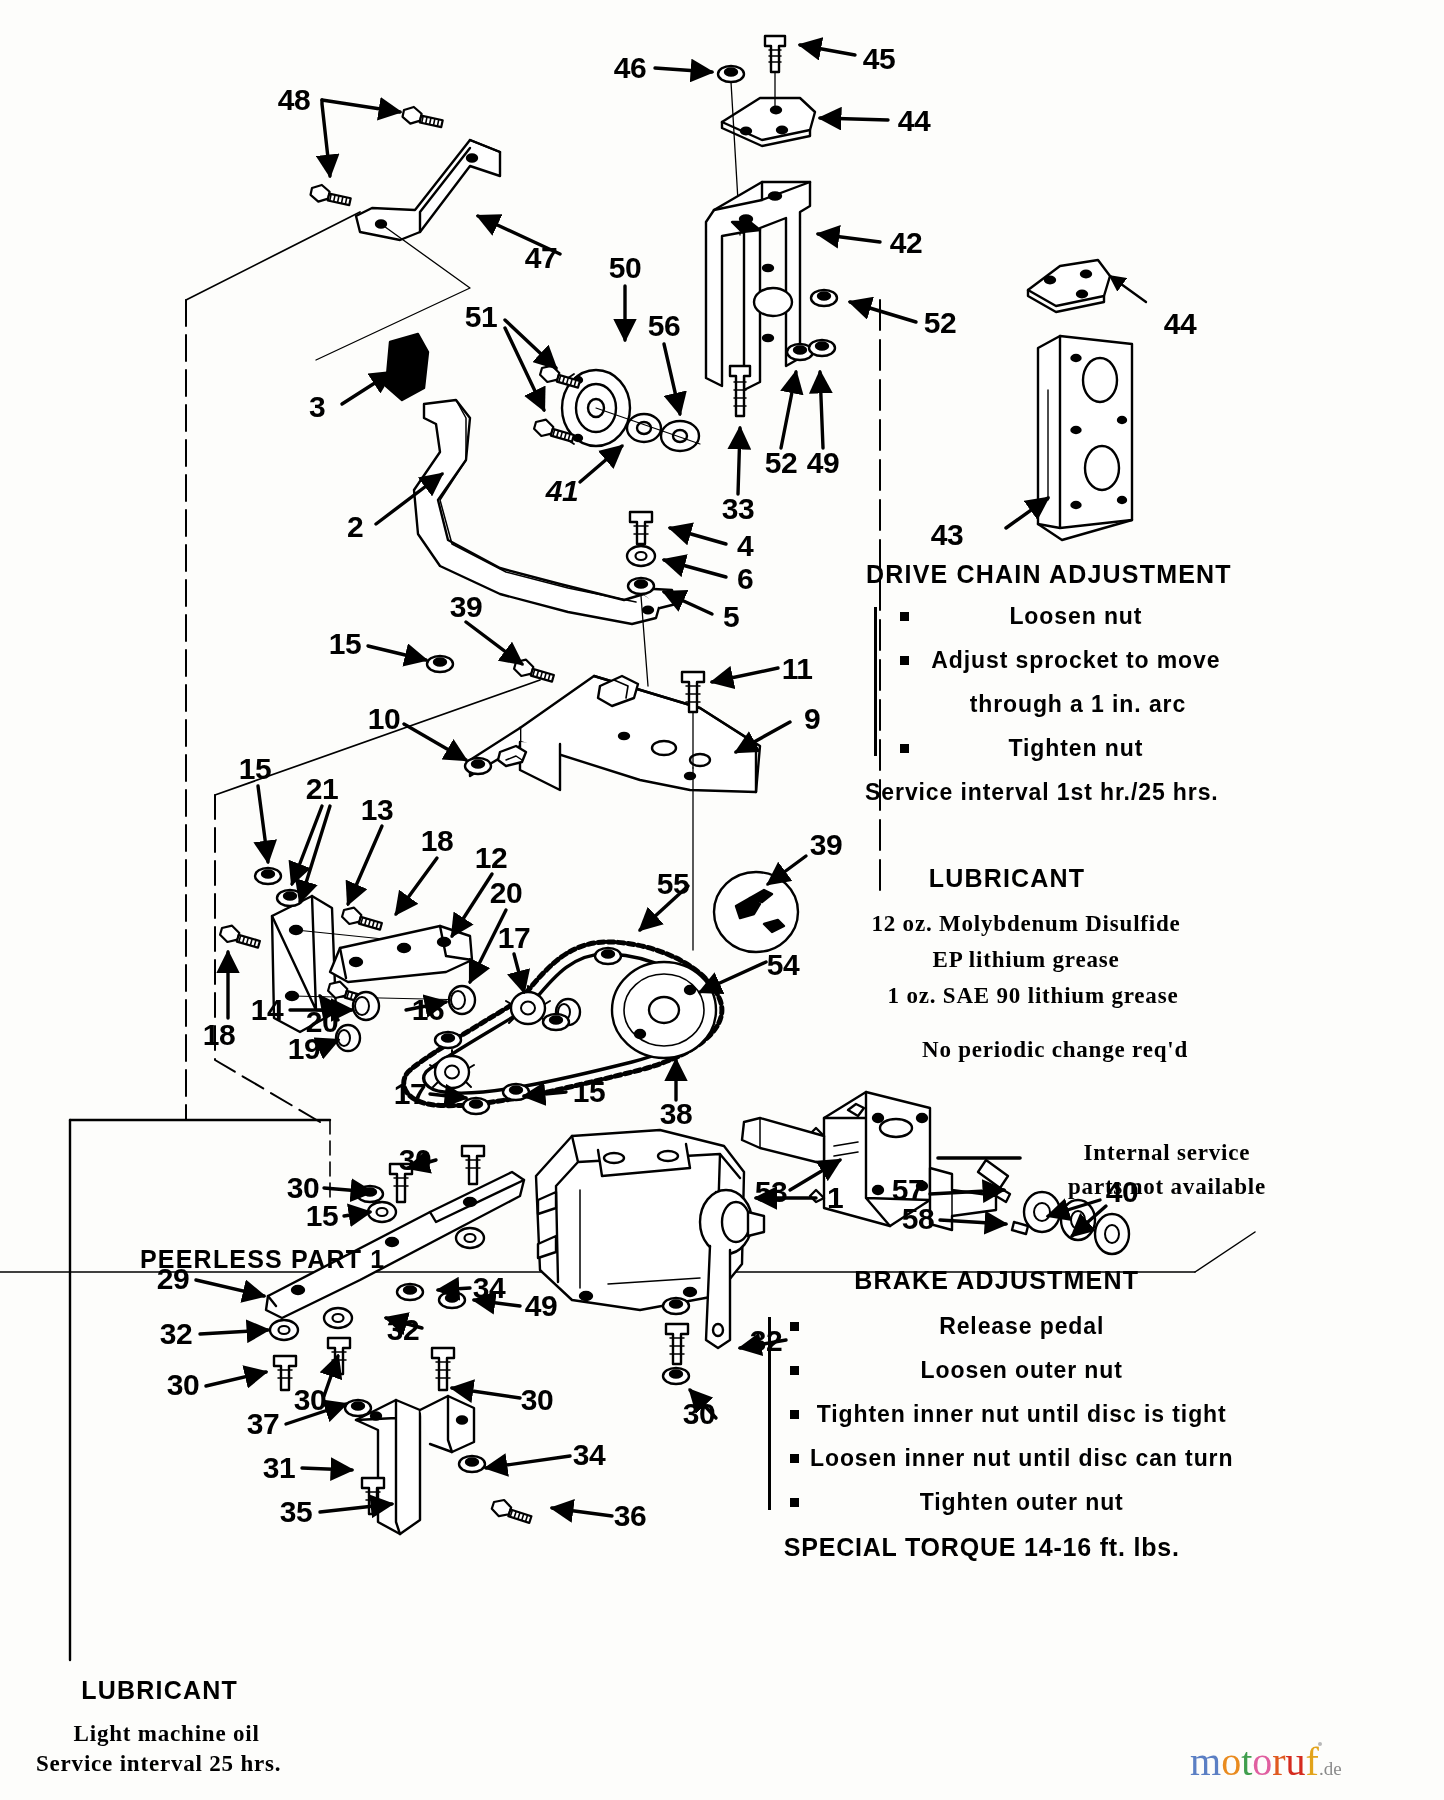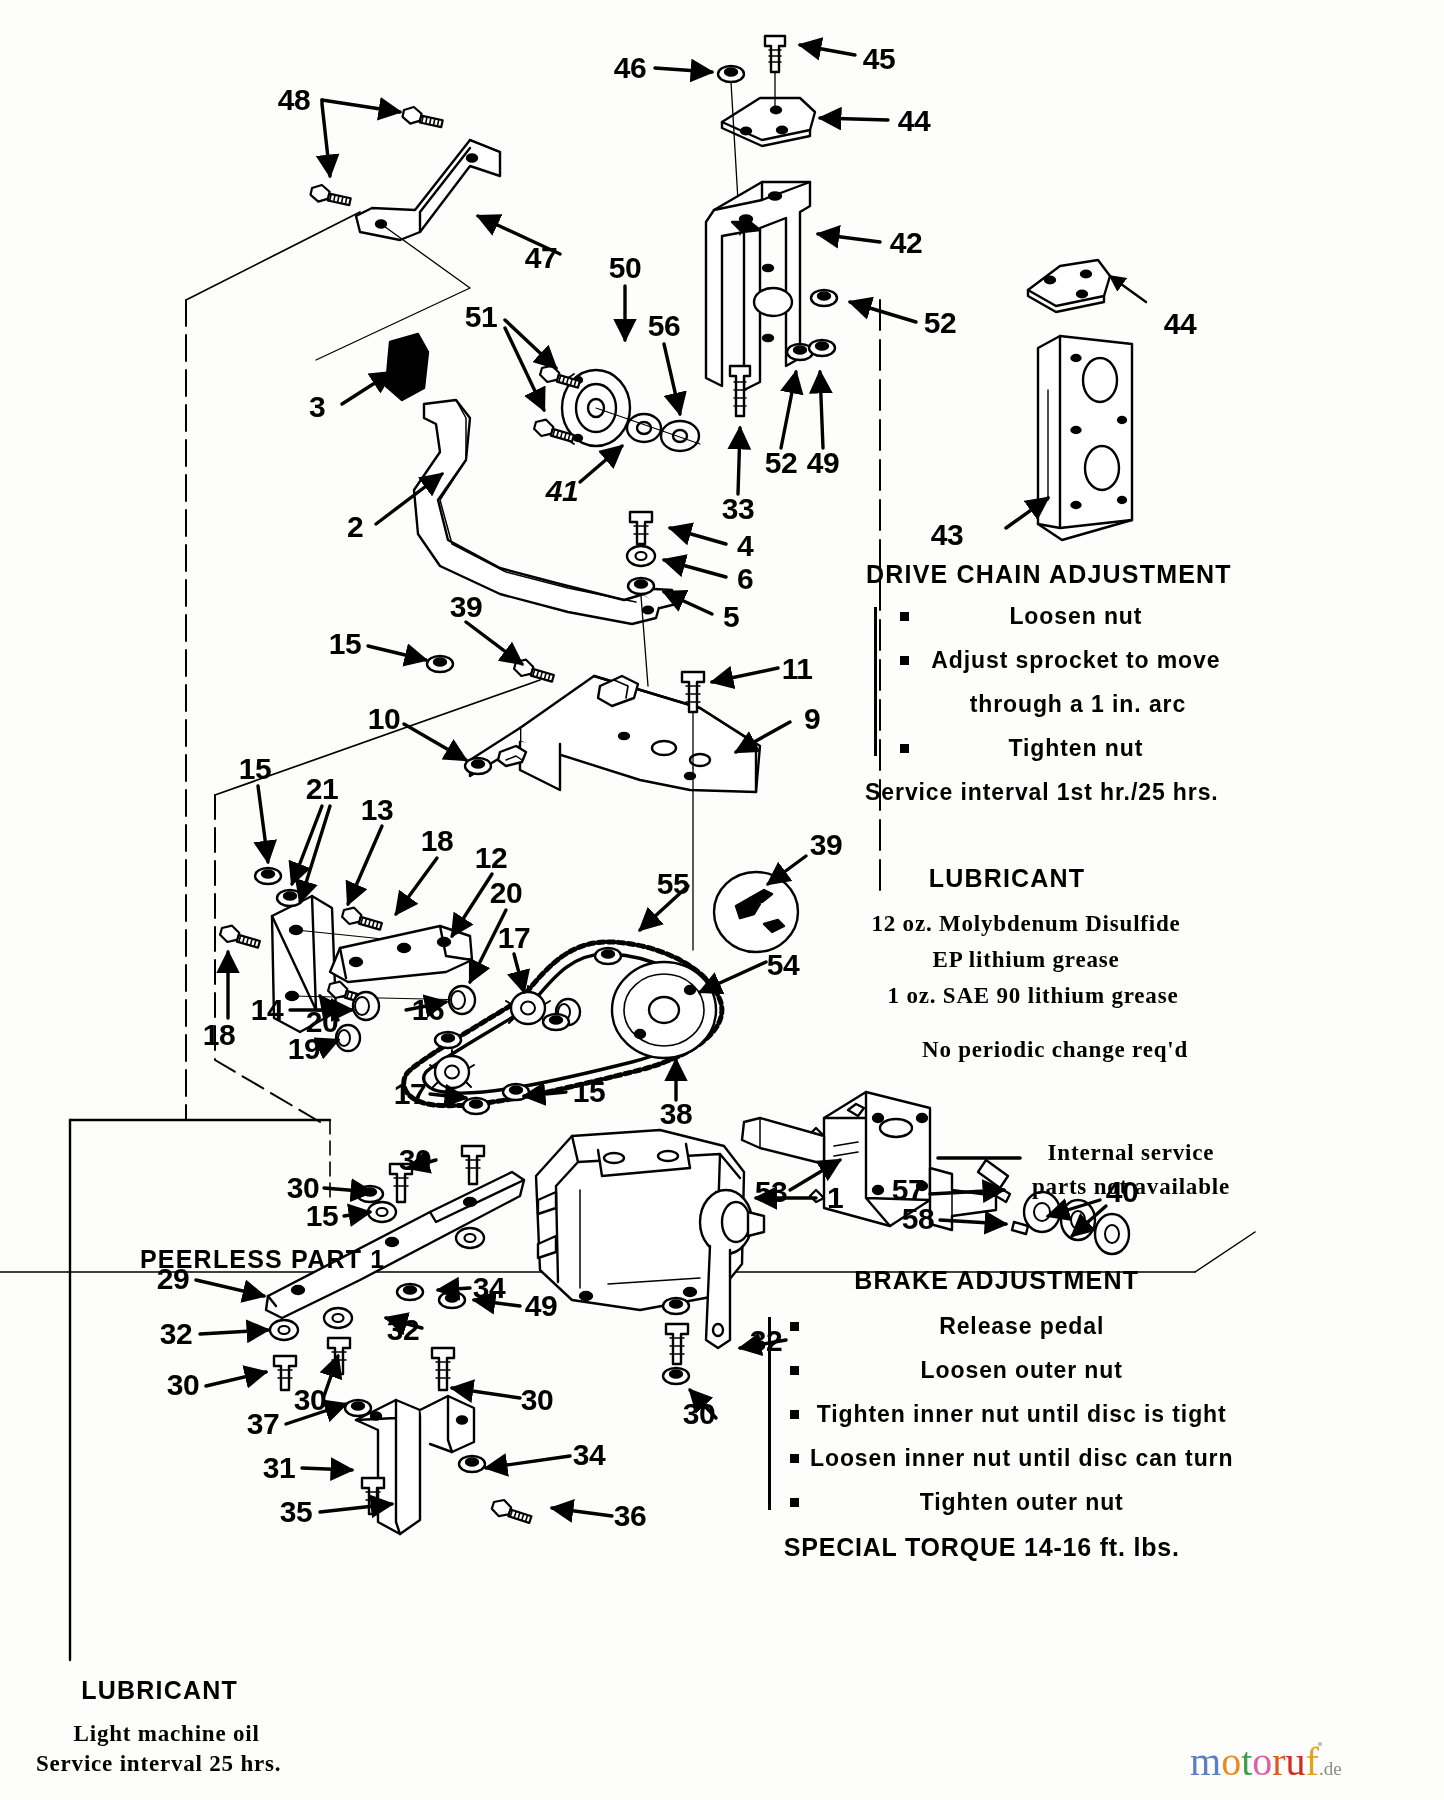--- a/index.html
+++ b/index.html
@@ -682,21 +682,21 @@
   </div>
 
   <div class="textblock" style="left:826px; top:864px;">
     <div class="tb-title" style="margin-bottom:18px;">LUBRICANT</div>
     <div class="plainline" style="margin-left:38px; margin-bottom:10px;">12 oz. Molybdenum Disulfide</div>
     <div class="plainline" style="margin-left:38px; margin-bottom:10px;">EP lithium grease</div>
     <div class="plainline" style="margin-left:52px; margin-bottom:28px;">1 oz. SAE 90 lithium grease</div>
     <div class="plainline" style="margin-left:96px;">No periodic change req'd</div>
   </div>
 
-  <div class="textblock" style="left:1032px; top:1140px;">
+  <div class="textblock" style="left:1068px; top:1140px;">
     <div class="plainline">Internal service</div>
     <div class="plainline" style="margin-top:8px;">parts not available</div>
   </div>
 
   <div class="textblock" style="left:760px; top:1266px;">
     <div class="tb-title" style="margin-bottom:18px;">BRAKE ADJUSTMENT</div>
     <ul class="bullets ruled" style="padding-left:30px;">
       <li><span>Release pedal</span></li>
       <li><span>Loosen outer nut</span></li>
       <li><span>Tighten inner nut until disc is tight</span></li>

